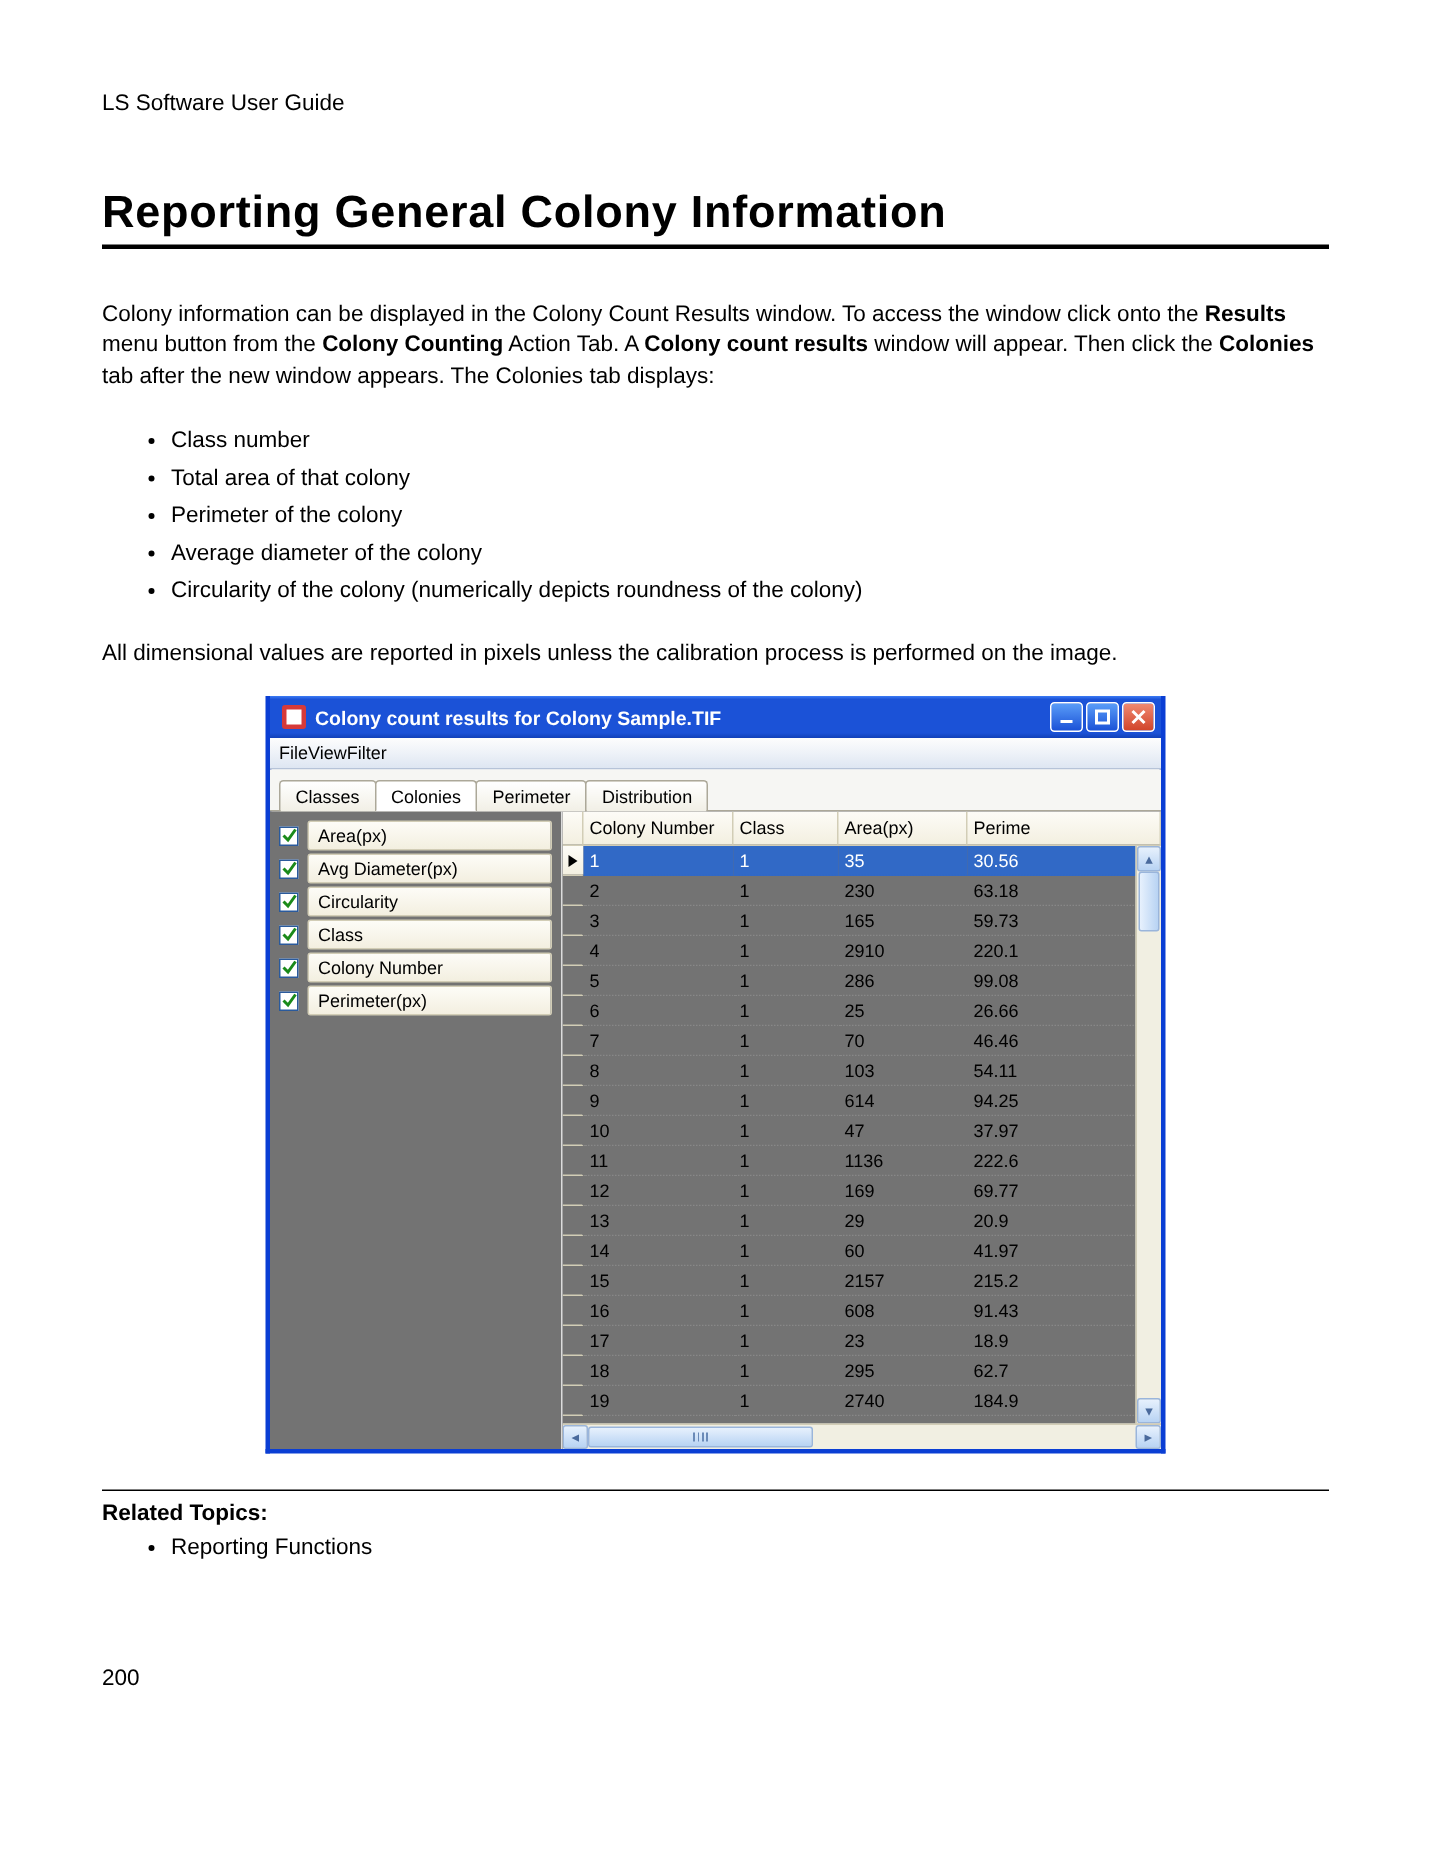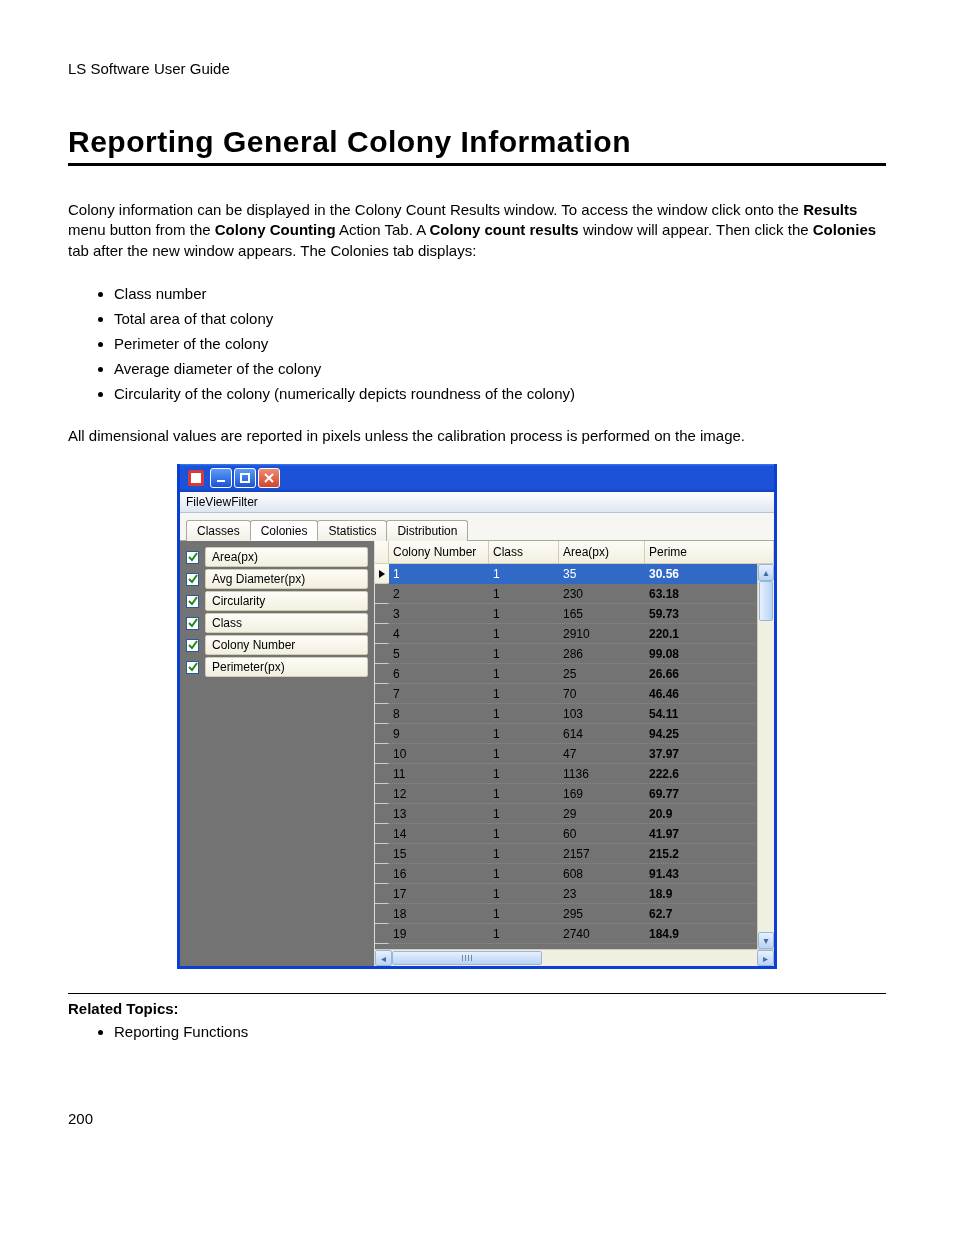--- a/index.html
+++ b/index.html
@@ -197,21 +197,21 @@
     height: 100%;
     display: flex;
     align-items: center;
     white-space: nowrap;
     overflow: hidden;
   }
   .gcell.sel { width: 14px; padding:0; border-bottom:1px solid #d2cdb6; justify-content:center;}
   .gcell.c1 { width: 100px; }
   .gcell.c2 { width: 70px; }
   .gcell.c3 { width: 86px; }
-  .gcell.c4 { flex:1;font-weight:bold; }
+  .gcell.c4 { flex:1; }
   .grow.selected .gcell:not(.sel) {
     background: #3169c6;
     color: #fff;
     border-bottom-color: #3169c6;
   }
   .grow.selected .gcell.sel {
     background: linear-gradient(to bottom, #fdfcf7, #f3efe0);
   }
   .row-marker {
     width: 0; height: 0;
@@ -299,20 +299,21 @@
     <li>Average diameter of the colony</li>
     <li>Circularity of the colony (numerically depicts roundness of the colony)</li>
   </ul>
 
 <p class="after">All dimensional values are reported in pixels unless the calibration process is performed on the image.</p>
 
 <div class="app-wrap">
 <div class="xp-window">
   <div class="xp-titlebar">
     <span class="xp-title-icon"></span>
+    <span class="xp-title-text">Colony count results for Colony Sample.TIF</span>
     <div class="xp-btns">
       <div class="xp-btn">
             <svg viewBox="0 0 12 12">
               <rect x="2" y="8" width="8" height="2" fill="#fff"></rect>
             </svg>
           </div>
       <div class="xp-btn">
             <svg viewBox="0 0 12 12">
               <rect x="2" y="2" width="8" height="8" fill="none" stroke="#fff" stroke-width="2"></rect>
             </svg>
@@ -325,21 +326,21 @@
     </div>
   </div>
   <div class="xp-menubar" id="menubar">
         <span>File</span>
         <span>View</span>
         <span>Filter</span>
       </div>
   <div class="xp-tabbar" id="tabbar">
         <div class="xp-tab">Classes</div>
         <div class="xp-tab active">Colonies</div>
-        <div class="xp-tab">Statistics</div>
+        <div class="xp-tab">Perimeter</div>
         <div class="xp-tab">Distribution</div>
       </div>
   <div class="xp-content">
     <div class="left-panel" id="leftpanel">
           <div class="prop-row">
             <span class="prop-chk">
               <svg viewBox="0 0 10 10">
                 <path d="M1 5 L4 8 L9 1" fill="none" stroke="#1a8a1a" stroke-width="2"></path>
               </svg>
             </span>

